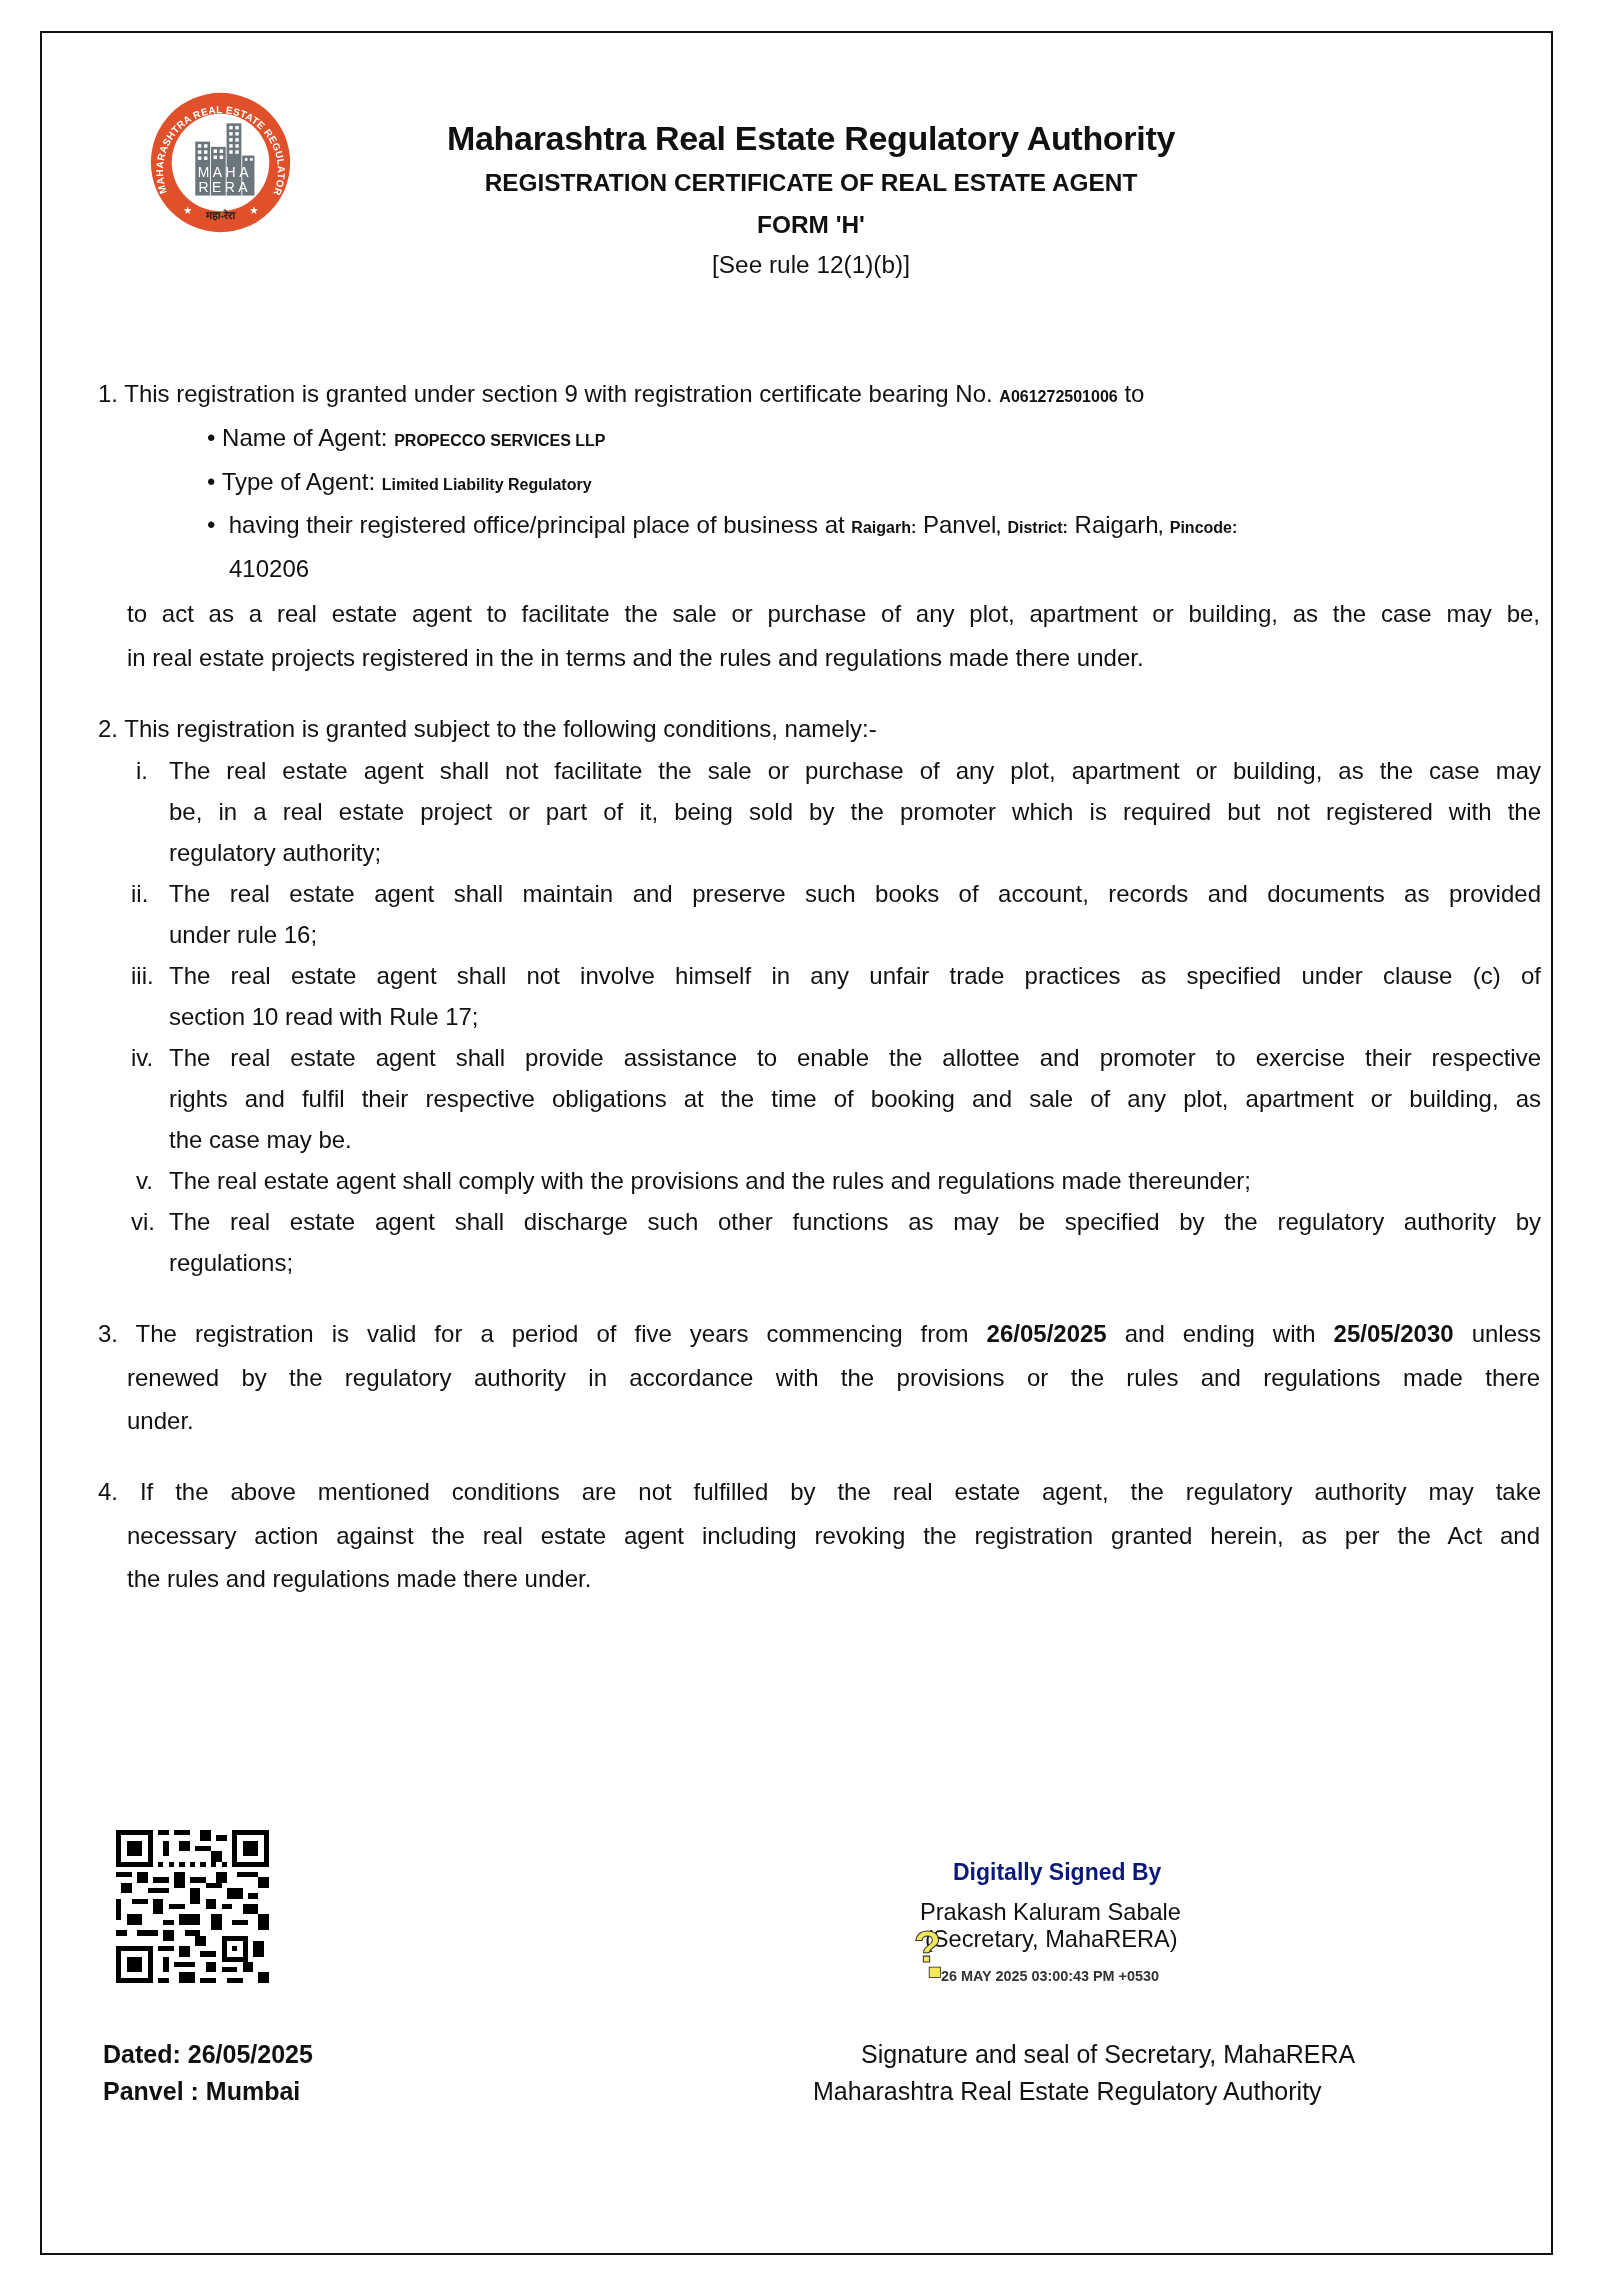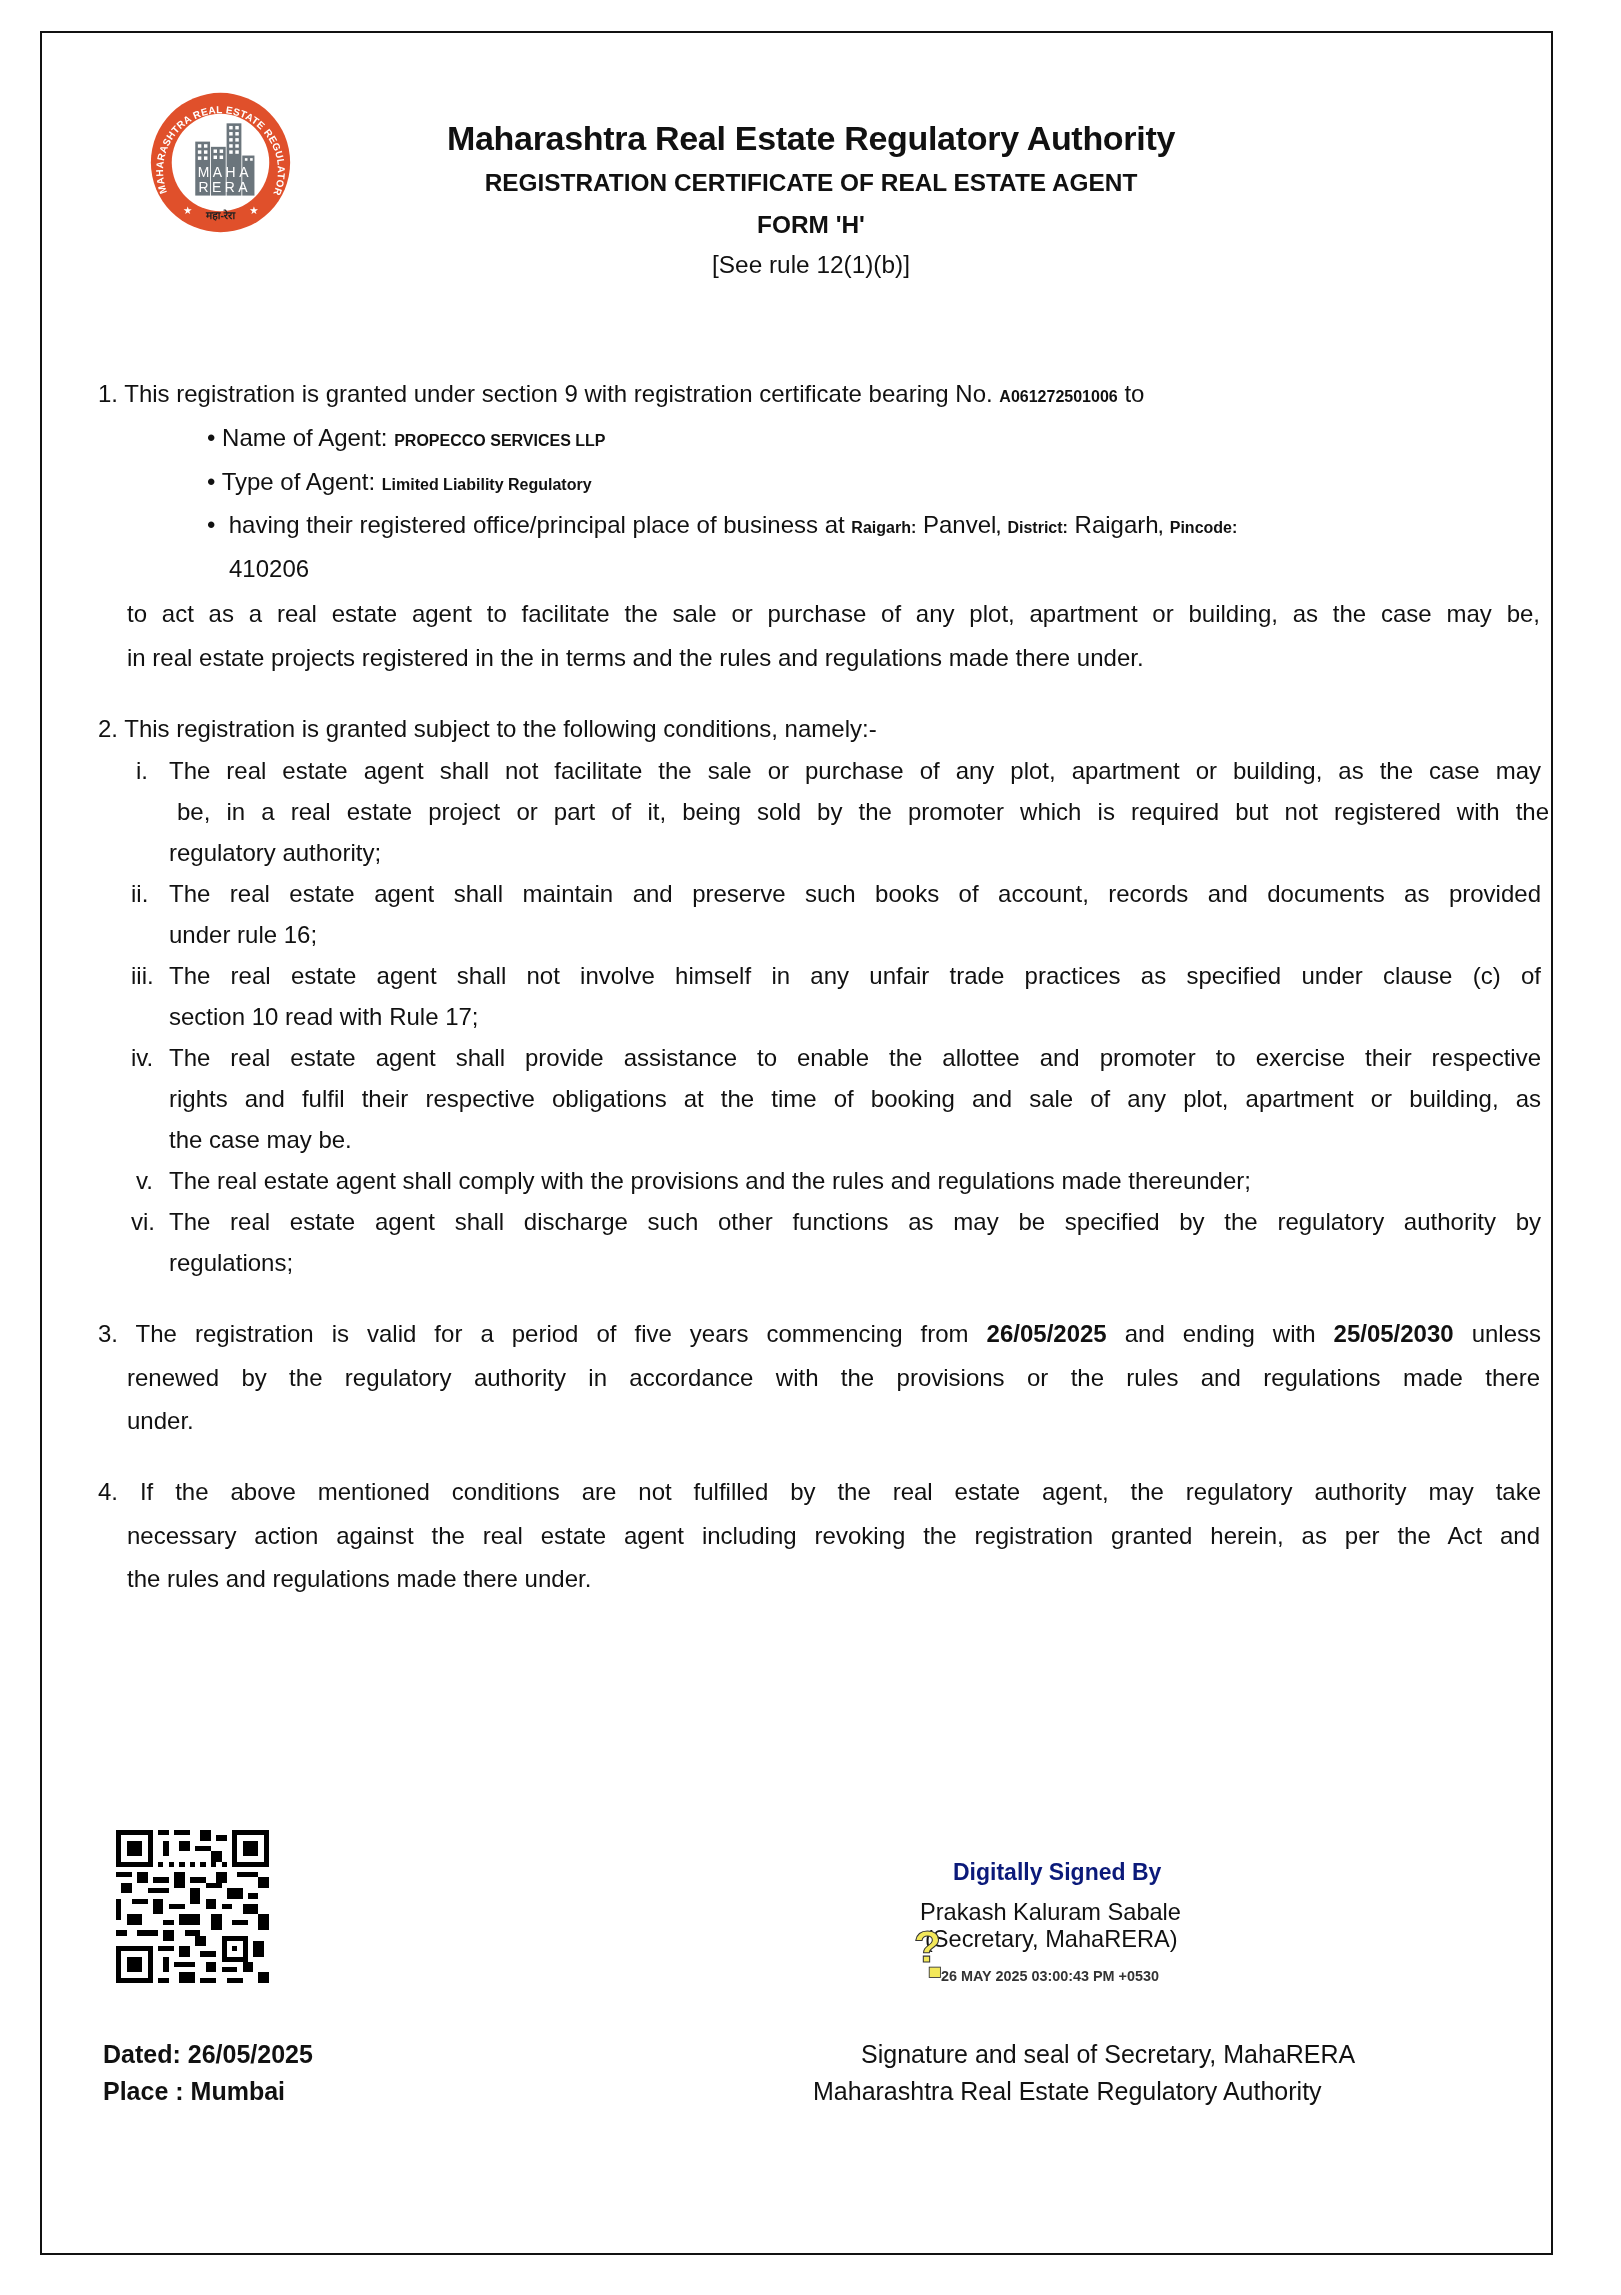--- a/index.html
+++ b/index.html
@@ -110,21 +110,21 @@
 <div class="just body" style="left:127px; top:593px; width:1413px;">to act as a real estate agent to facilitate the sale or purchase of any plot, apartment or building, as the case may be,</div>
 <div class="abs body" style="left:127px; top:637px;">in real estate projects registered in the  in terms and the rules and regulations made there under.</div>
 
 <div class="abs body" style="left:98px; top:708px;">
   <span>2.</span>
   <span>This registration is granted subject to the following conditions, namely:-</span>
 </div>
 
 <div class="abs body" style="left:136px; top:750px;">i.</div>
 <div class="just body" style="left:169px; top:750px; width:1372px;">The real estate agent shall not facilitate the sale or purchase of any plot, apartment or building, as the case may</div>
-<div class="just body" style="left:169px; top:791px; width:1372px;margin-left:8px;">be, in a real estate project or part of it, being sold by the promoter which is required but not registered with the</div>
+<div class="just body" style="left:169px; top:791px; width:1372px;">be, in a real estate project or part of it, being sold by the promoter which is required but not registered with the</div>
 <div class="abs body" style="left:169px; top:832px;">regulatory authority;</div>
 
 <div class="abs body" style="left:131px; top:873px;">ii.</div>
 <div class="just body" style="left:169px; top:873px; width:1372px;">The real estate agent shall maintain and preserve such books of account, records and documents as provided</div>
 <div class="abs body" style="left:169px; top:914px;">under rule 16;</div>
 
 <div class="abs body" style="left:131px; top:955px;">iii.</div>
 <div class="just body" style="left:169px; top:955px; width:1372px;">The real estate agent shall not involve himself in any unfair trade practices as specified under clause (c) of</div>
 <div class="abs body" style="left:169px; top:996px;">section 10 read with Rule 17;</div>
 
@@ -246,18 +246,18 @@
 <svg class="abs" style="left:912px; top:1922px;" width="31" height="61" viewBox="0 0 36 70">
   <text x="2" y="46" font-family="Liberation Sans, sans-serif" font-size="52" font-weight="bold" fill="#f3e85a" stroke="#333" stroke-width="1.2">?</text>
   <rect x="20" y="52" width="13" height="12" fill="#f3e85a" stroke="#333" stroke-width="1"></rect>
 </svg>
 
 <div class="abs footer bold" style="left:103px; top:2040px;">
   <span>Dated:</span>
   <span>26/05/2025</span>
 </div>
 <div class="abs footer bold" style="left:103px; top:2077px;">
-  <span>Place :</span>
+  <span>Panvel :</span>
   <span>Mumbai</span>
 </div>
 <div class="abs footer" style="left:813px; top:2040px;margin-left:48px;">Signature and seal of Secretary, MahaRERA</div>
 <div class="abs footer" style="left:813px; top:2077px;">Maharashtra Real Estate Regulatory Authority</div>
 
 
 </body></html>

